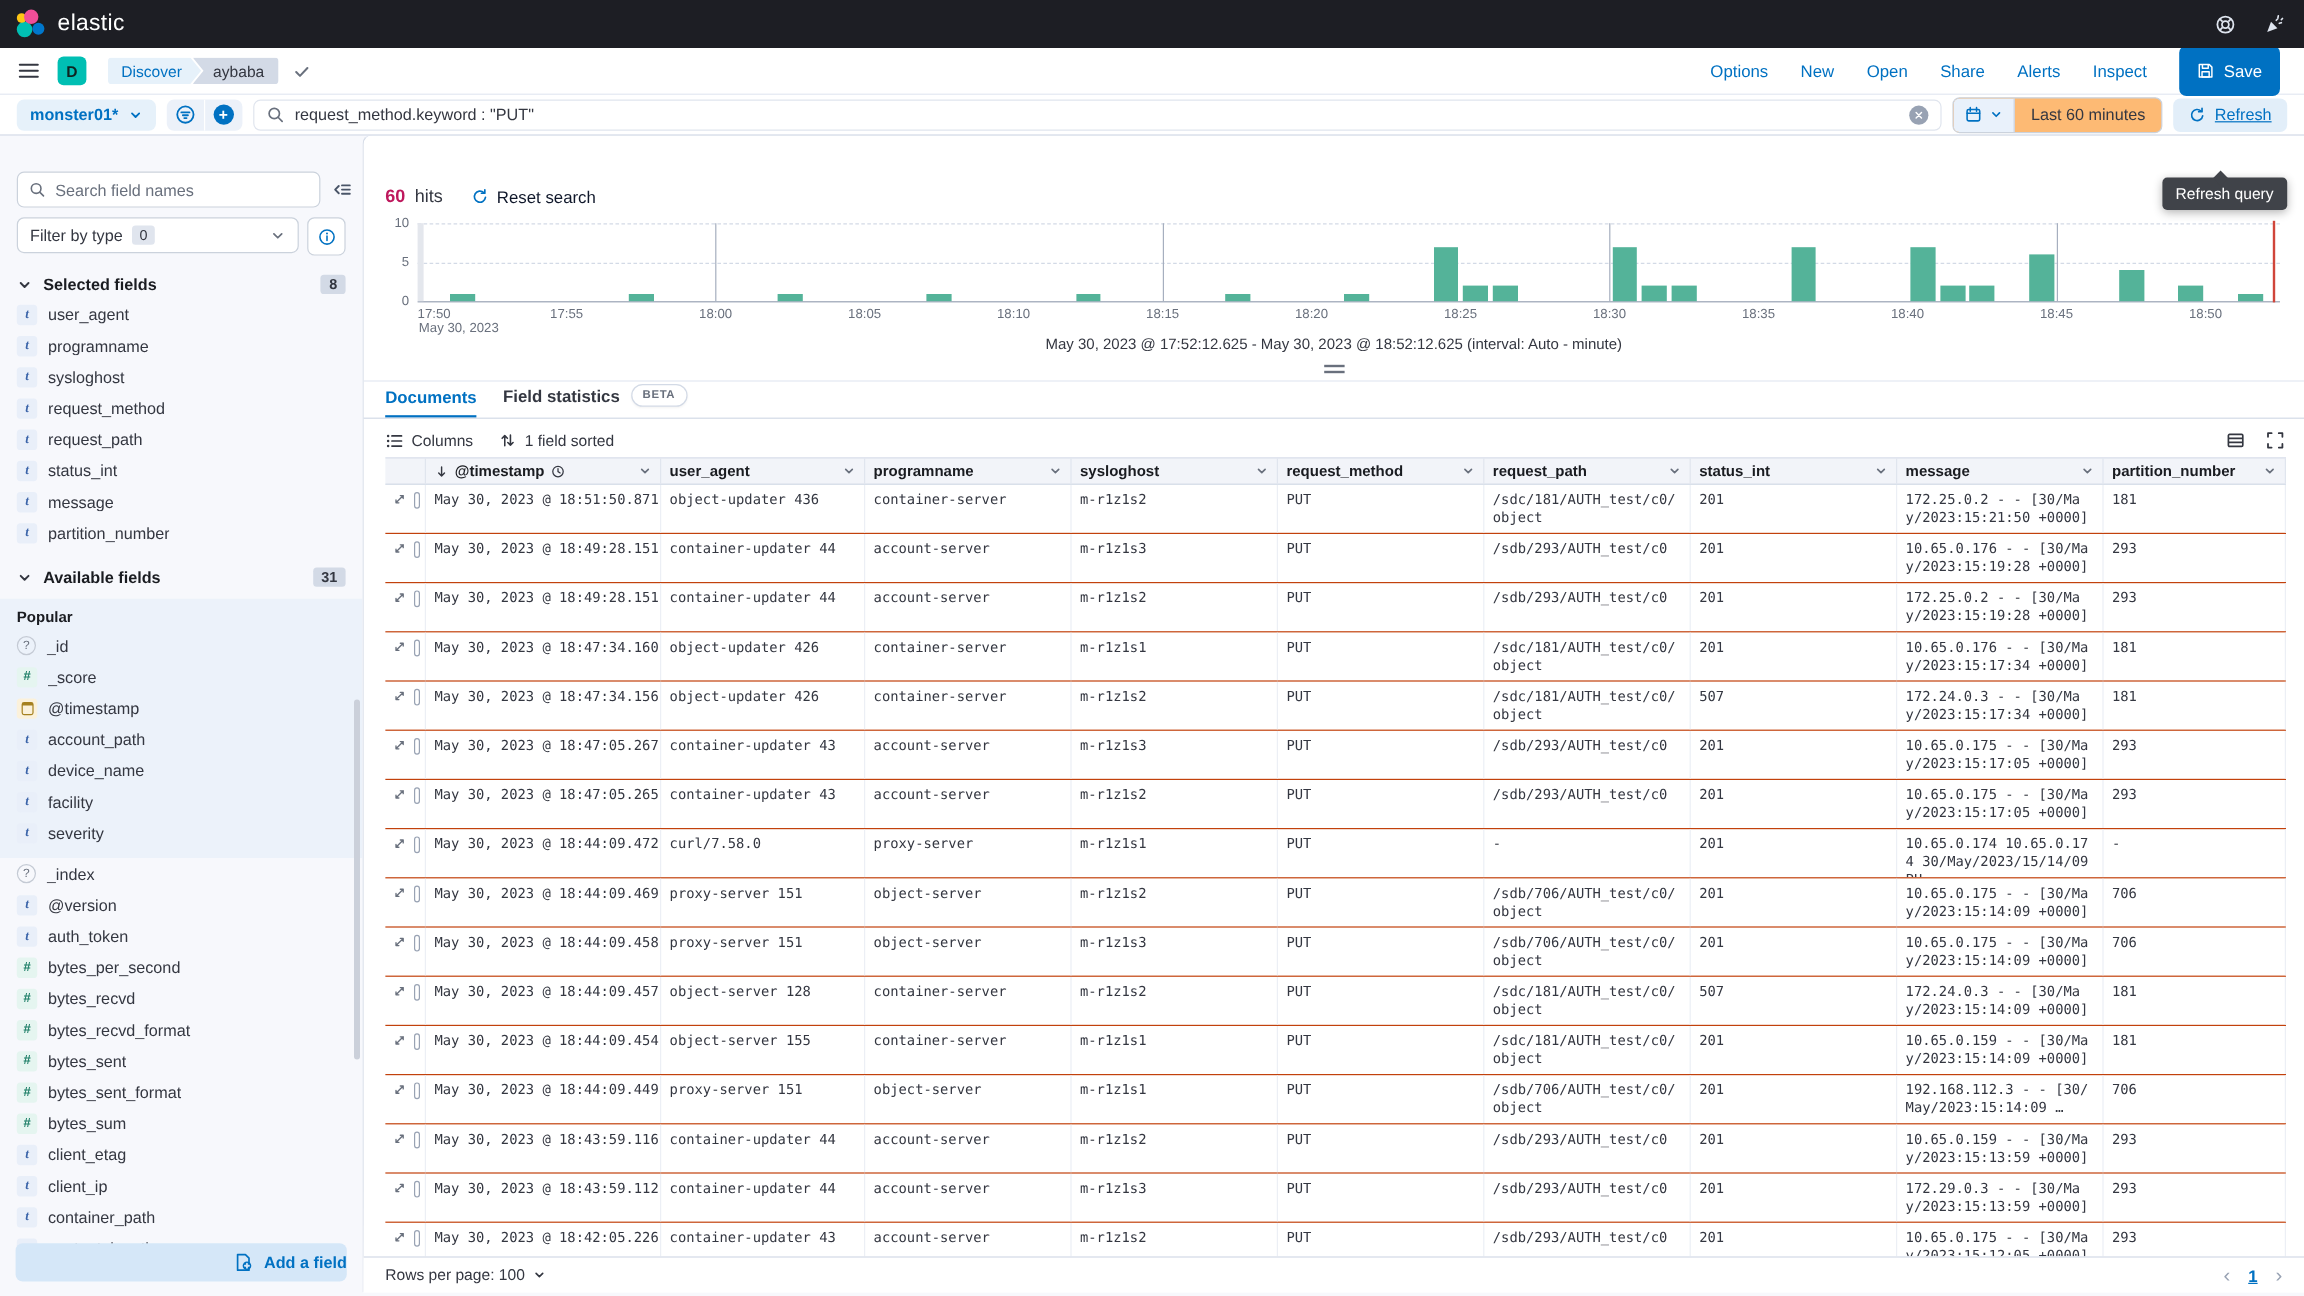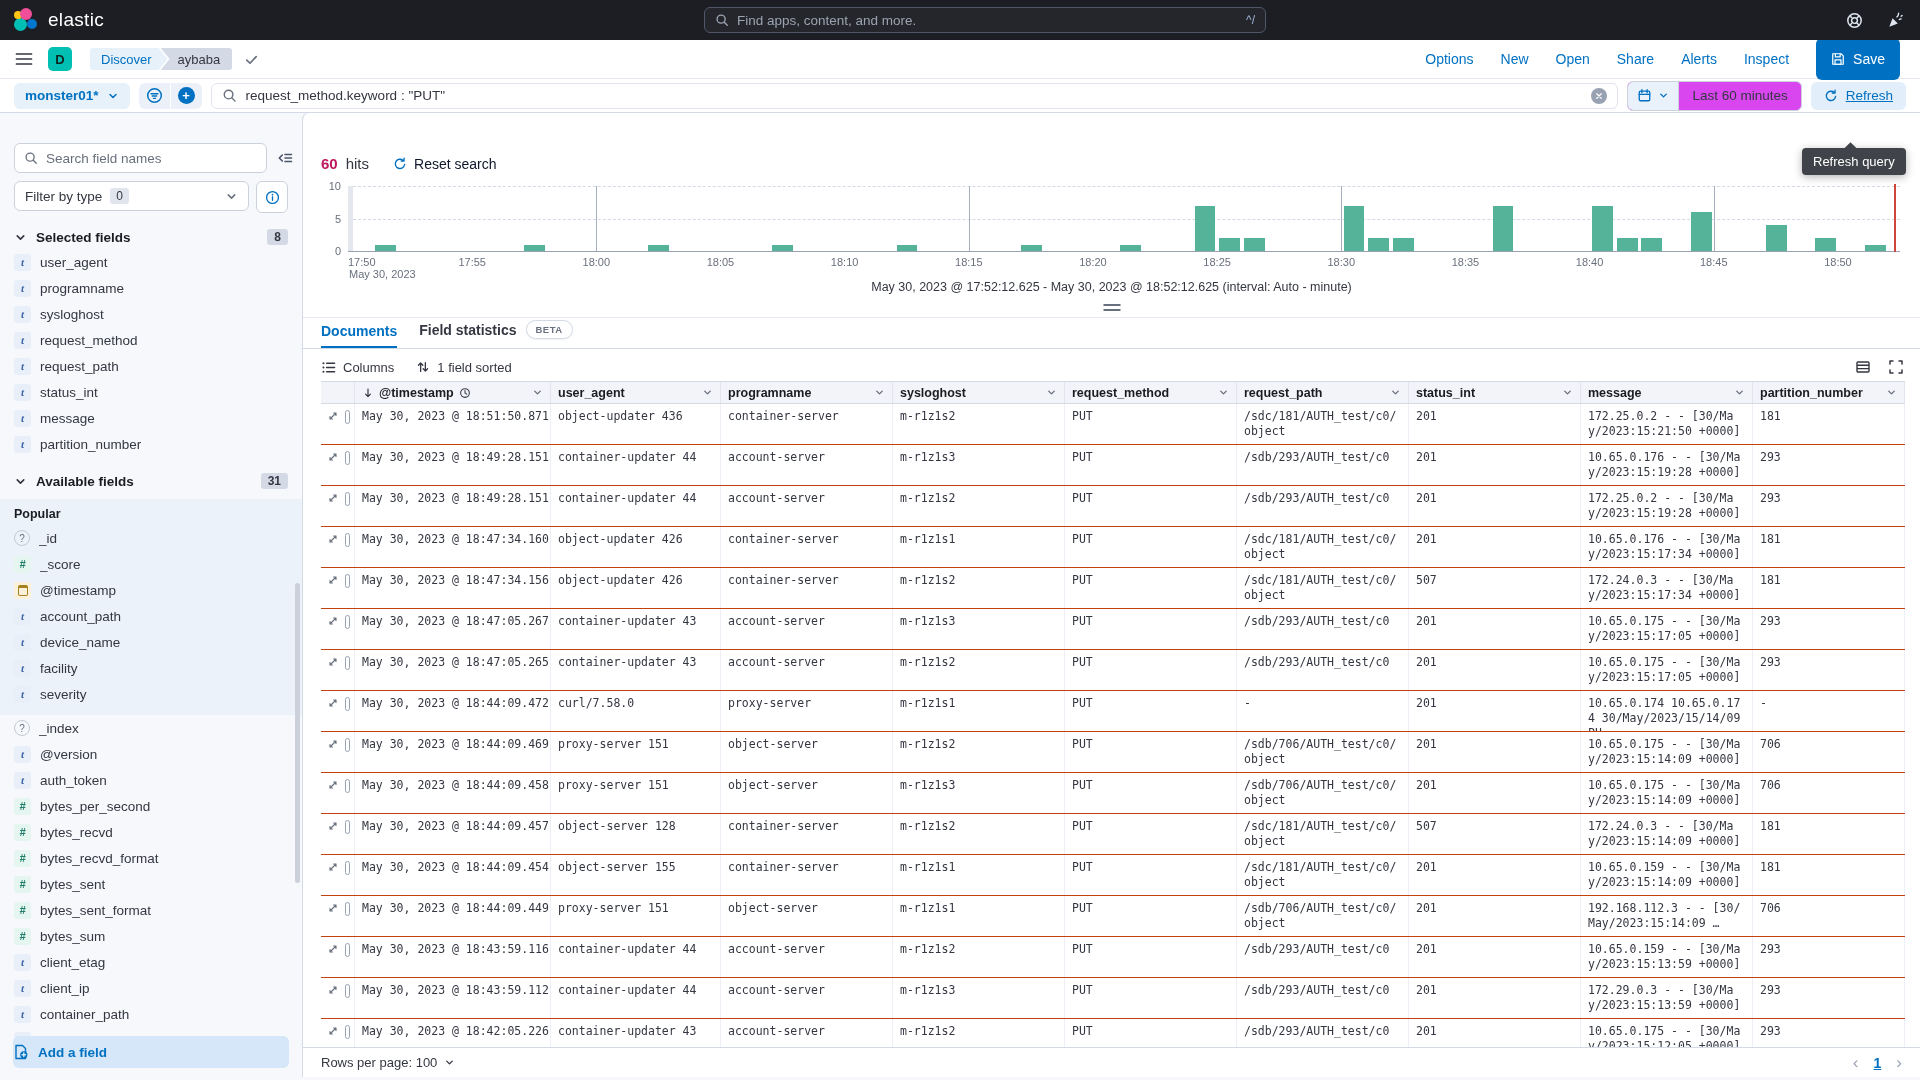--- a/index.html
+++ b/index.html
@@ -46,21 +46,21 @@
   .dv-btn{background:#E6F1FA;color:#0071C2;font-weight:600;font-size:13.5px;height:26px;border-radius:6px;
           display:flex;align-items:center;gap:8px;padding:0 11px;cursor:pointer}
   .filter-group{height:26px;background:#ECF1F9;border-radius:6px;display:flex;align-items:center;overflow:hidden}
   .filter-group .cell{width:31px;height:26px;display:flex;align-items:center;justify-content:center;cursor:pointer}
   .filter-group .cell + .cell{border-left:1px solid #fff}
   .plus-circle{width:17px;height:17px;border-radius:50%;background:#0071C2;color:#fff;font-size:13px;font-weight:700;
                display:flex;align-items:center;justify-content:center;line-height:15px}
   .query-input{flex:1;height:24px;background:#fff;border:1px solid #E0E5EE;border-radius:6px;display:flex;align-items:center;
                padding:0 10px;gap:9px;font-size:13.5px;color:#343741}
   .clear-btn{margin-left:auto;width:16px;height:16px;border-radius:50%;background:#98A2B3;display:flex;align-items:center;justify-content:center;cursor:pointer}
-  .date-group{height:28px;border:1px solid #CBD2DC;border-radius:6px;display:flex;align-items:center;overflow:hidden;background:#d946ef}
+  .date-group{height:28px;border:1px solid #CBD2DC;border-radius:6px;display:flex;align-items:center;overflow:hidden;background:#fdba74}
   .date-left{background:#E9F1FB;height:100%;display:flex;align-items:center;gap:6px;padding:0 9px;border-right:1px solid #CBD2DC;cursor:pointer}
   .date-text{padding:0 13px;font-size:13.5px;color:#343741;cursor:pointer}
   .refresh-btn{height:28px;background:#E2EEF9;color:#0071C2;border-radius:6px;display:flex;align-items:center;gap:8px;
                padding:0 13px;font-size:13.5px;font-weight:500;cursor:pointer}
   .refresh-btn .lbl{text-decoration:underline}
   .tooltip{position:absolute;left:1802px;top:148px;background:#404349;color:#fff;font-size:13px;padding:6px 11px;
            border-radius:4px;z-index:40;box-shadow:0 2px 8px rgba(0,0,0,.3)}
   .tooltip::before{content:"";position:absolute;top:-4px;left:44px;width:9px;height:9px;background:#404349;transform:rotate(45deg)}
 
   
@@ -82,21 +82,21 @@
   .f-icon{width:17px;height:17px;border-radius:3px;display:flex;align-items:center;justify-content:center;font-size:11px;flex:none}
   .f-t{background:#E9EFF9;color:#3B64A9;font-style:italic;font-weight:700;font-family:"Liberation Serif",serif}
   .f-n{background:#E5F5F0;color:#1F7F68;font-weight:700;font-style:italic}
   .f-q{background:transparent;border:1px solid #C4CAD4;border-radius:50%;color:#69707D;font-size:10px;width:14px;height:14px}
   .f-d{background:#FBF1DB}
   .f-d .cal{width:8px;height:7px;border:1.4px solid #A5801F;border-top-width:3px;border-radius:2px}
   .f-label{font-size:13.5px;color:#343741;white-space:nowrap;overflow:hidden;text-overflow:ellipsis}
   .popular-block{background:#ECF2FA;padding:6px 0 8px;margin-top:10px}
   .popular-label{font-size:12.5px;font-weight:700;margin:2px 14px 4px;color:#1A1C21}
   .add-field{position:absolute;left:13px;right:13px;bottom:12px;height:32px;background:#D5E7F8;border-radius:6px;
-             display:flex;align-items:center;justify-content:flex-start;gap:9px;color:#0071C2;font-size:13.5px;font-weight:600;cursor:pointer;z-index:5}
+             display:flex;align-items:center;justify-content:flex-end;gap:9px;color:#0071C2;font-size:13.5px;font-weight:600;cursor:pointer;z-index:5}
   .sb-thumb{position:absolute;right:2px;top:470px;width:5px;height:300px;border-radius:3px;background:#CBD0DA}
 
   
   .main{position:absolute;left:302px;top:112px;width:1618px;height:965px;background:#fff;box-sizing:border-box;
         border-left:1px solid #D3DAE6;border-top:1px solid #E3E8F2;border-top-left-radius:8px}
   .hits-row{position:absolute;left:18px;top:42px;display:flex;align-items:center;gap:8px}
   .hits-num{font-size:15px;font-weight:700;color:#be185d}
   .hits-word{font-size:15px;color:#343741}
   .reset-link{display:flex;gap:7px;align-items:center;color:#0f172a;font-size:14px;margin-left:16px;cursor:pointer}
 
@@ -159,28 +159,20 @@
 
   <header class="top-header">
     <div class="logo">
       <span class="logo-mark">
           <i class="lm1"></i>
           <i class="lm3"></i>
           <i class="lm2"></i>
           <i class="lm4"></i>
         </span>
       <span class="logo-text">elastic</span>
-    </div>
-    <div class="hdr-search">
-      <svg width="14" height="14" viewBox="0 0 16 16" fill="none" stroke="#9BA3B1" stroke-width="1.6" stroke-linecap="round">
-          <circle cx="7" cy="7" r="4.6"></circle>
-          <path d="M10.6 10.6L14 14"></path>
-        </svg>
-      <span class="ph">Find apps, content, and more.</span>
-      <span class="sc">^/</span>
     </div>
     <div class="hdr-icons">
       <svg class="gt-icon-btn" width="17" height="17" viewBox="0 0 16 16" fill="none" stroke="#DFE5EF" stroke-width="1.4">
           <circle cx="8" cy="8" r="6.3"></circle>
           <circle cx="8" cy="8" r="2.7"></circle>
           <g transform="rotate(45 8 8)">
             <path d="M8 1.7v3.1M8 11.2v3.1M1.7 8h3.1M11.2 8h3.1"></path>
           </g>
         </svg>
       <svg class="gt-icon-btn" width="17" height="17" viewBox="0 0 16 16" fill="none" stroke="#DFE5EF" stroke-width="1.3" stroke-linecap="round">

